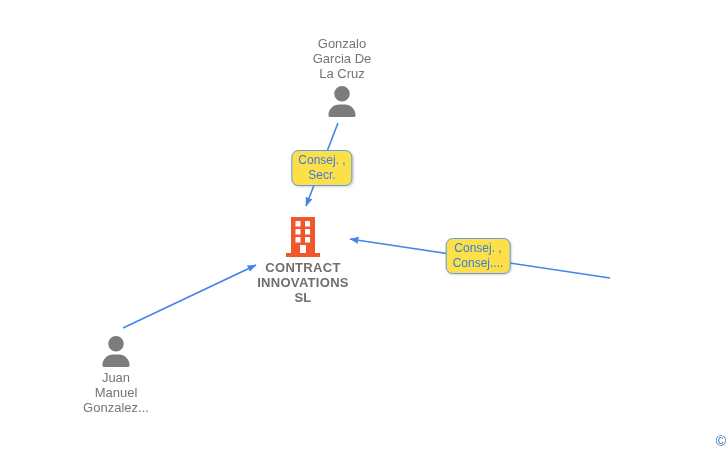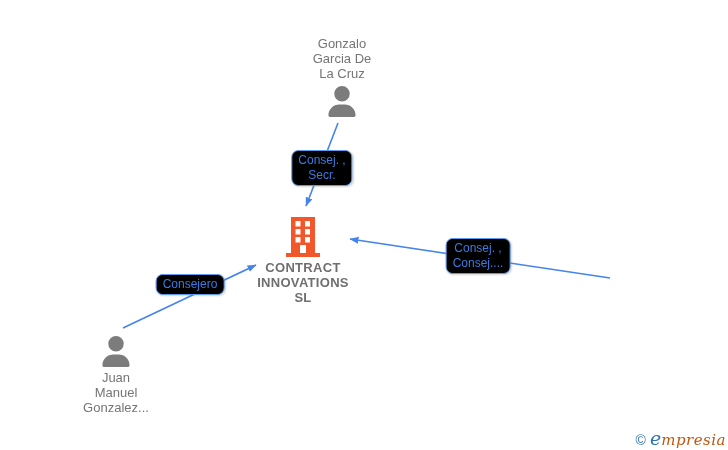--- a/index.html
+++ b/index.html
@@ -18,21 +18,21 @@
     text-align:center; white-space:pre-line;
   }
   .company-name {
     font-size:13px; line-height:15px; font-weight:bold; color:#6F6F6F;
     letter-spacing:0.3px; text-align:center; white-space:pre-line; margin-top:1px;
   }
   .person-icon { margin-bottom:3px; }
   .gonzalo .person-icon { margin-bottom:0; margin-top:5px; }
   .edge-label {
     position:absolute; transform:translateX(-50%);
-    background:#000000; border:1.5px solid #5C9CEF; border-radius:7px;
+    background:#fde047; border:1.5px solid #5C9CEF; border-radius:7px;
     color:#3A7BE0; font-size:12px; line-height:15px;
     padding:2px 6px; text-align:center; white-space:pre-line;
     box-shadow:1px 1px 2px rgba(110,110,110,0.28);
     cursor:pointer;
   }
   .footer {
     position:absolute; right:2px; bottom:1px;
     display:flex; align-items:baseline; gap:4px;
   }
   .copyright { color:#2E74B5; font-size:14px; }
@@ -89,20 +89,18 @@
     </svg>
     <div class="person-name">Juan
 Manuel
 Gonzalez...</div>
   </div>
 
   <div class="edge-label" style="left:322px; top:150px;">Consej. ,
 Secr.</div>
   <div class="edge-label" style="left:478px; top:238px;">Consej. ,
 Consej....</div>
-  <div class="edge-label" style="left:190px; top:274px;">Consejero</div>
 
   <div class="footer">
     <span class="copyright">©</span>
-    <span class="brand"><span class="brand-e">e</span><span class="brand-rest">mpresia</span></span>
   </div>
 
 </div>
 
 </body></html>

